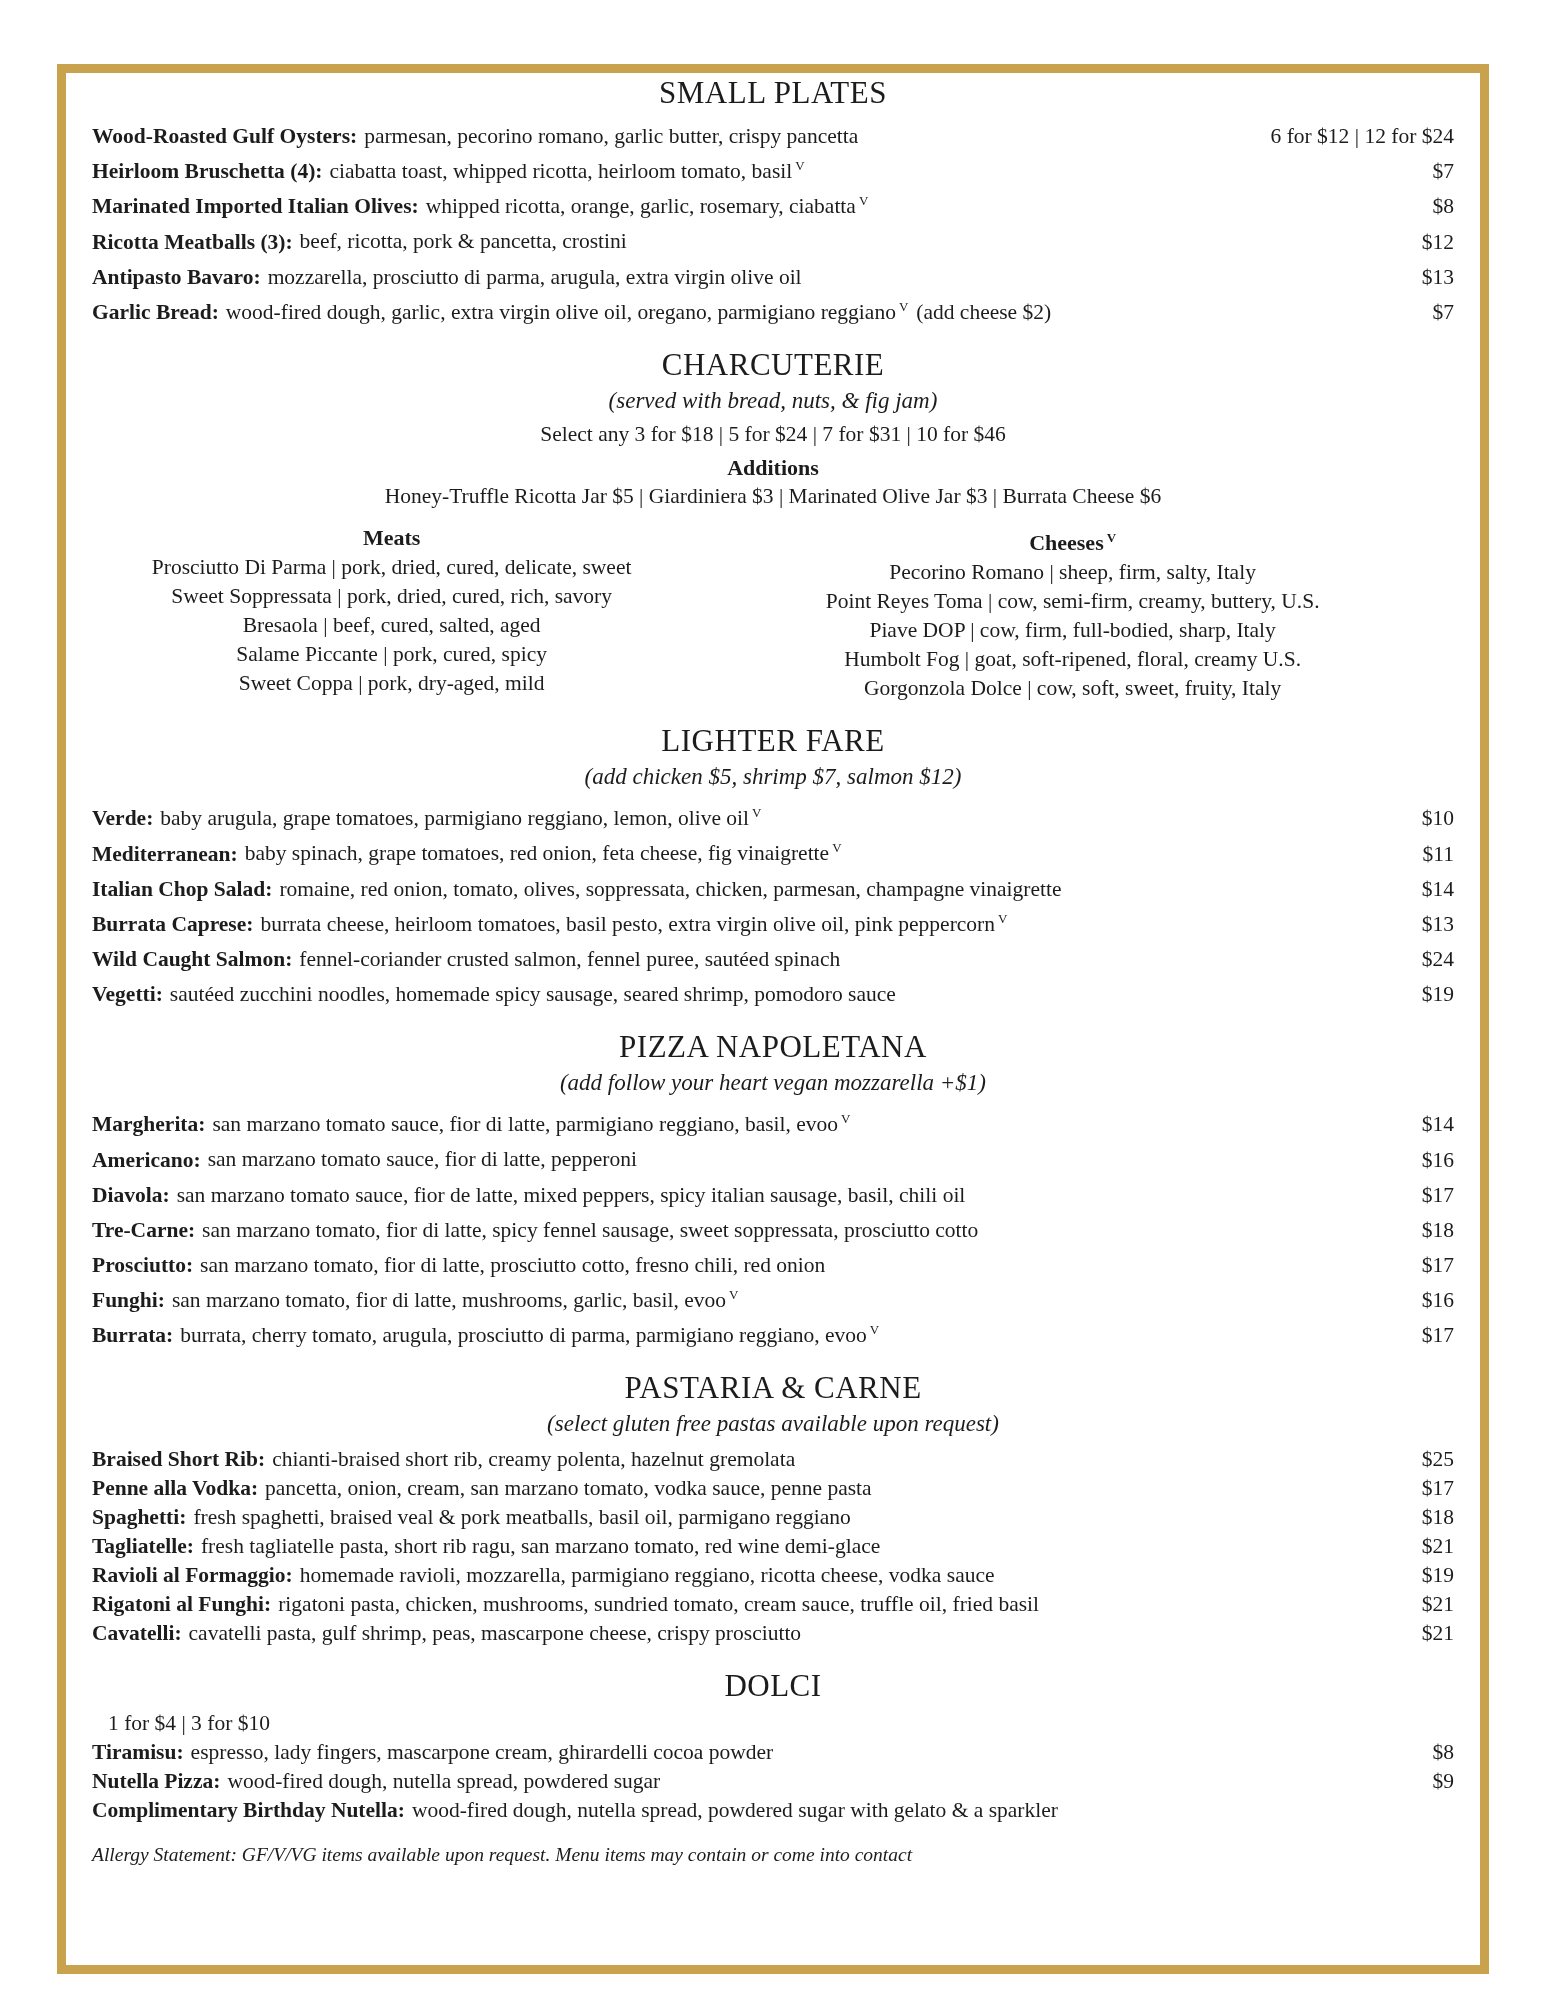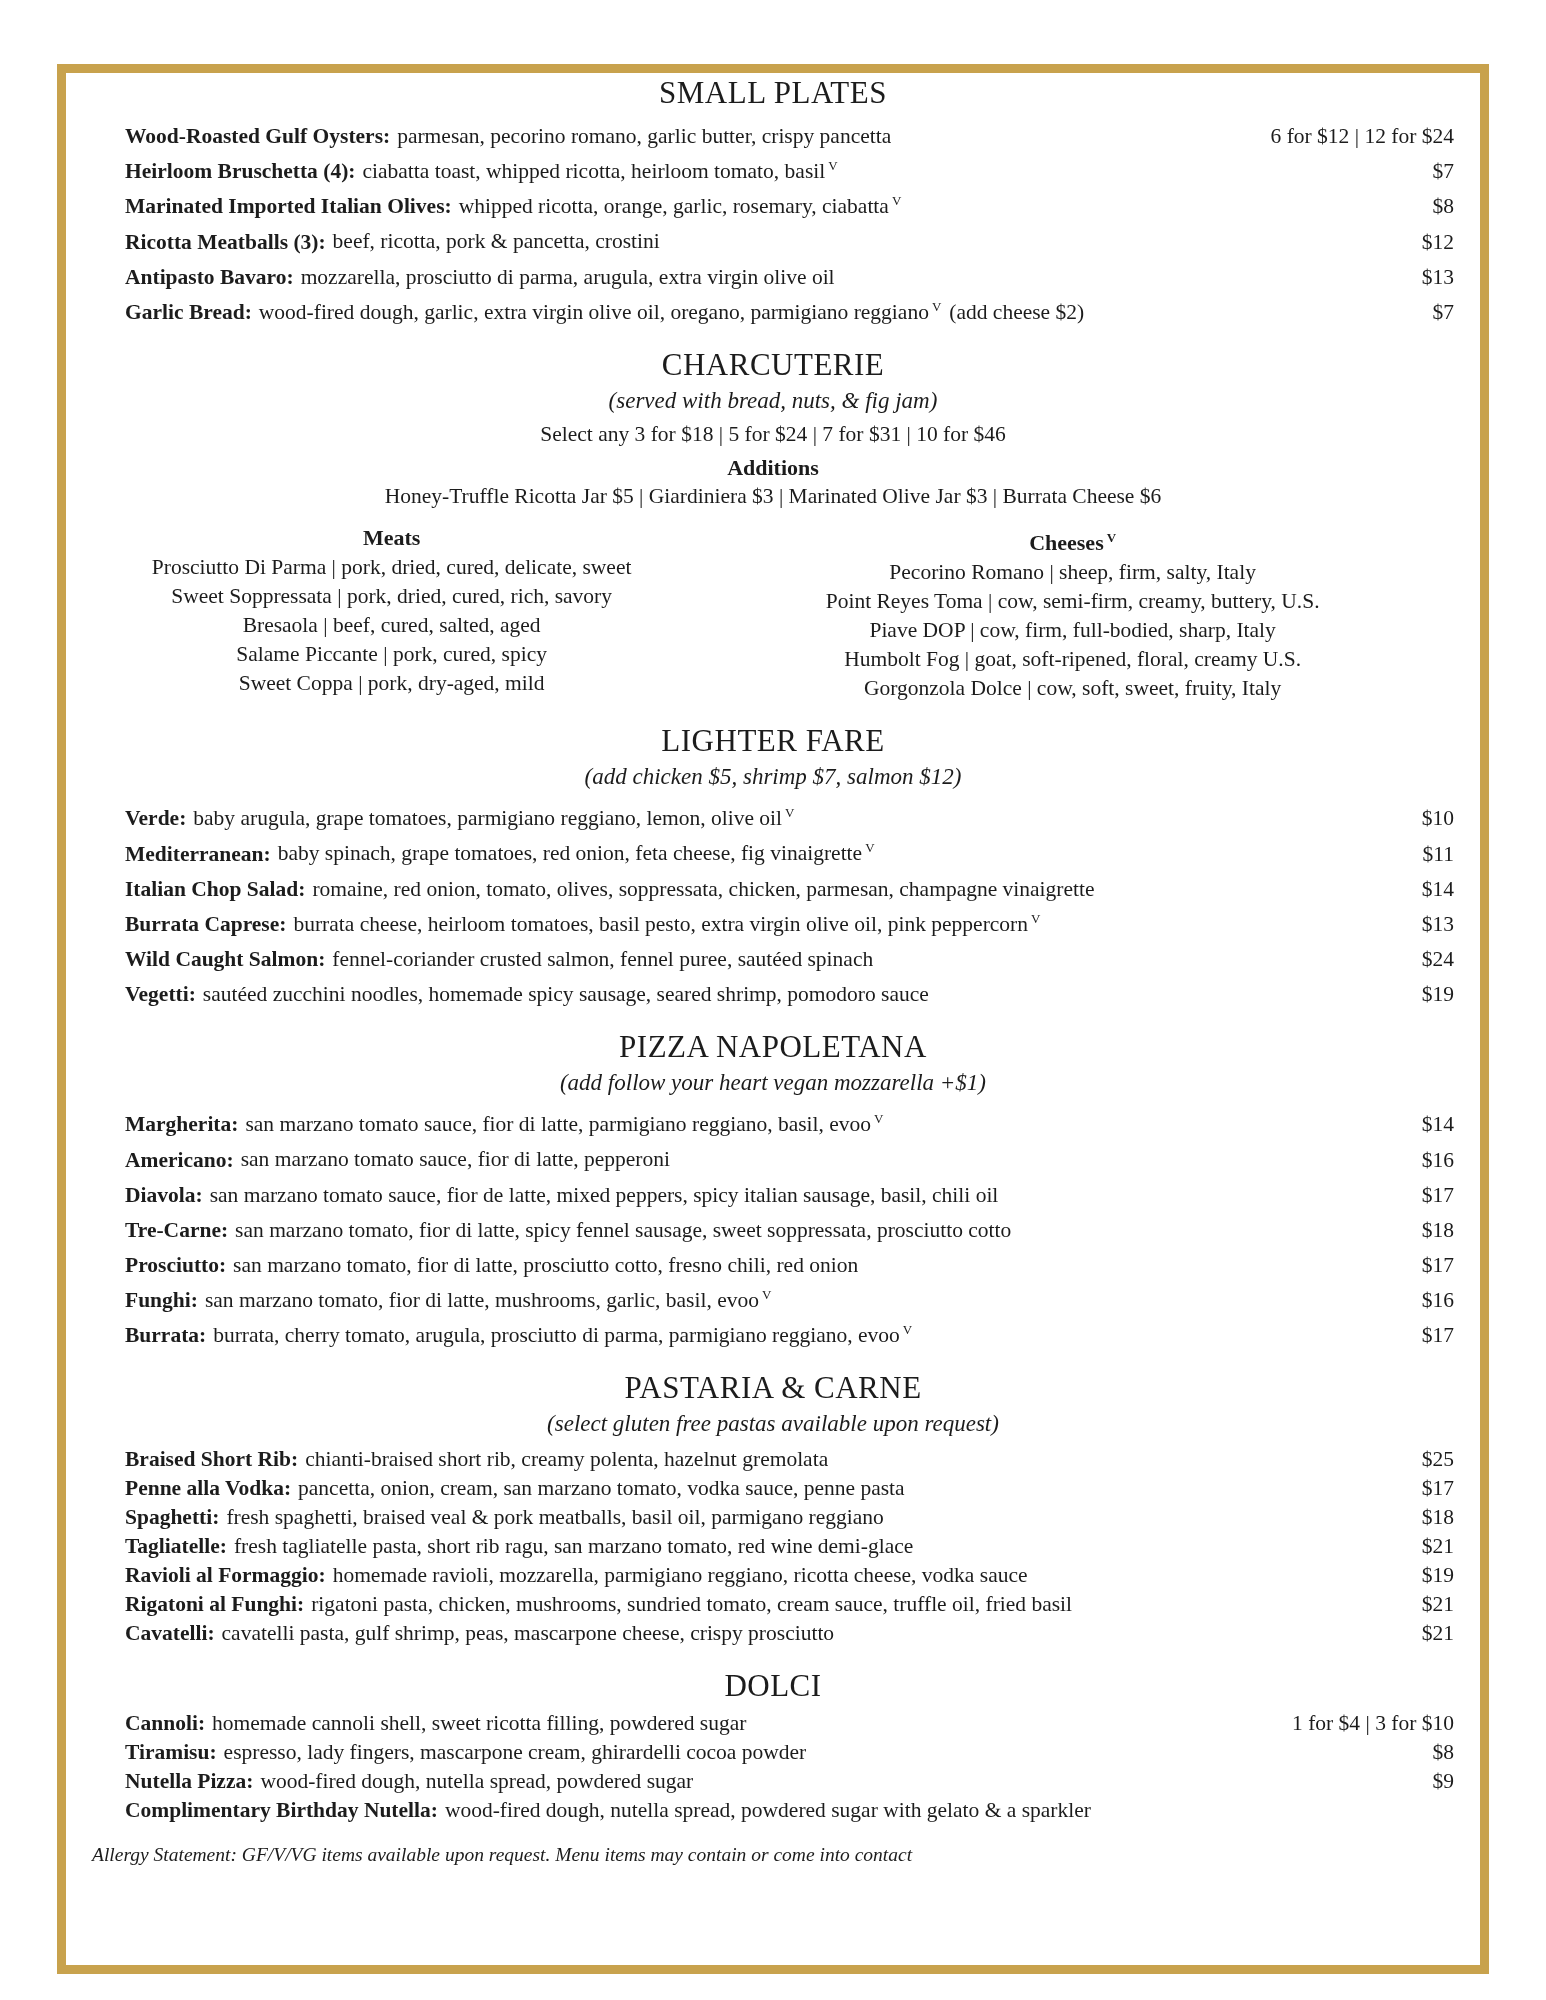--- a/index.html
+++ b/index.html
@@ -5,21 +5,21 @@
   * { margin:0; padding:0; box-sizing:border-box; }
   html,body { width:1546px; height:2000px; background:#ffffff; }
   body { font-family:"Liberation Serif","DejaVu Serif",serif; color:#1c1c1c; position:relative; }
   .frame { position:absolute; left:57px; top:64px; right:57px; bottom:26px;
            border:9px solid #c8a24d; padding:2px 26px 10px; overflow:hidden; }
   .sec { margin-top:20px; }
   .sec:first-child { margin-top:0; }
   h2 { text-align:center; font-size:31px; font-weight:400; letter-spacing:.5px; margin-bottom:5px; }
   .sub { text-align:center; font-style:italic; font-size:23px; margin:2px 0 8px; }
   .row { display:flex; align-items:baseline; font-size:21.5px; line-height:29px; }
-  .item-text { flex:1;margin-left:33px; }
+  .item-text { flex:1; }
   .item-name { font-weight:700; margin-right:7px; }
   .veg { font-size:13px; margin-left:3px; }
   .item-note { margin-left:8px; }
   .price { margin-left:16px; text-align:right; white-space:nowrap; }
   .select-line { text-align:center; font-size:21.5px; margin:4px 0 8px; }
   .additions-title { text-align:center; font-weight:700; font-size:22px; margin-bottom:3px; }
   .additions-line { text-align:center; font-size:21.5px; }
   .cols { display:flex; margin-top:14px; }
   .col { text-align:center; font-size:21.5px; line-height:29px; }
   .col-meats { width:44%; }
@@ -177,21 +177,20 @@
     </div>
     <div class="row">
       <span class="item-text"><b class="item-name">Cavatelli:</b><span class="item-desc">cavatelli pasta, gulf shrimp, peas, mascarpone cheese, crispy prosciutto</span></span>
       <span class="price">$21</span>
     </div>
   </section>
 
   <section class="sec">
     <h2>DOLCI</h2>
     <div class="row">
-      <span class="item-text"><b class="item-name">Cannoli:</b><span class="item-desc">homemade cannoli shell, sweet ricotta filling, powdered sugar</span></span>
       <span class="price">1 for $4  |  3 for $10</span>
     </div>
     <div class="row">
       <span class="item-text"><b class="item-name">Tiramisu:</b><span class="item-desc">espresso, lady fingers, mascarpone cream, ghirardelli cocoa powder</span></span>
       <span class="price">$8</span>
     </div>
     <div class="row">
       <span class="item-text"><b class="item-name">Nutella Pizza:</b><span class="item-desc">wood-fired dough, nutella spread, powdered sugar</span></span>
       <span class="price">$9</span>
     </div>

